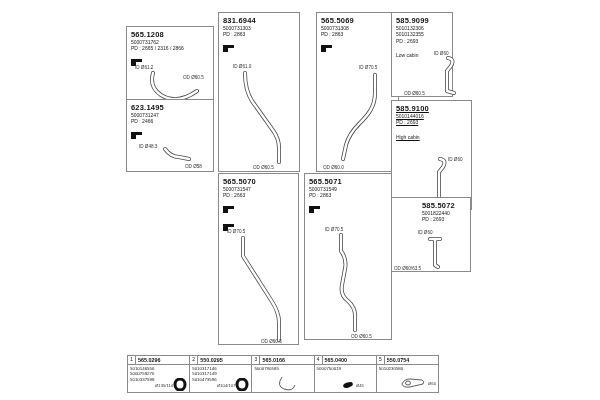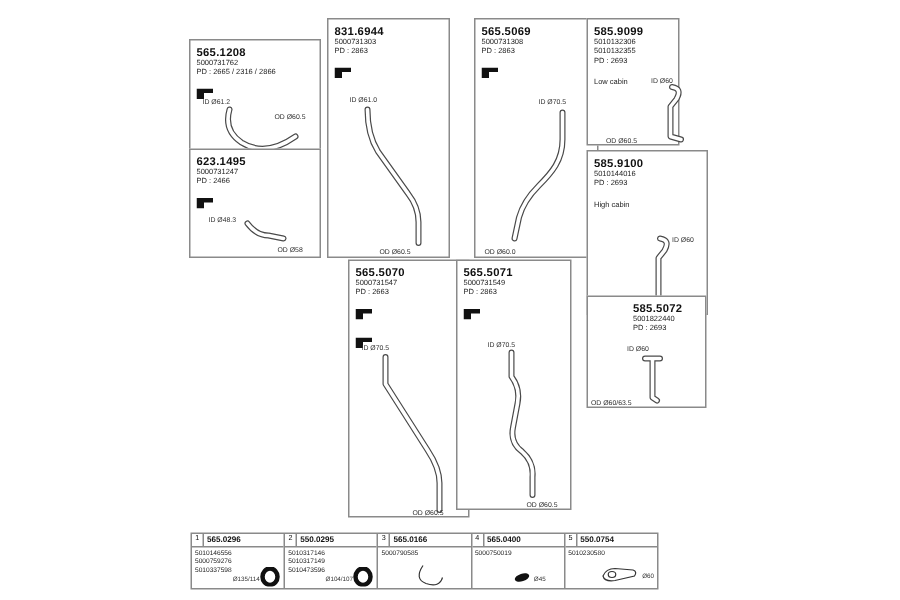--- a/index.html
+++ b/index.html
@@ -106,52 +106,52 @@
   <div class="pd">PD : 2693</div>
   <div class="note">Low cabin</div>
   <svg class="drawing" width="79" height="46" viewBox="0 0 79 46">
     <path class="pipe-o" d="M56 8 q 7 1 3 8 l -4 5 l 0 20 l 7 2"></path>
     <path class="pipe-i" d="M56 8 q 7 1 3 8 l -4 5 l 0 20 l 7 2"></path>
     <text x="42" y="5">ID Ø60</text>
     <text x="12" y="45">OD Ø60.5</text>
   </svg>
 </div>
 
-<div class="part-box" style="left:391px;top:100px;width:81px;height:110px;">
+<div class="part-box" style="left:391px;top:100px;width:81px;height:110px;text-decoration:underline;">
   <div class="pn">585.9100</div>
   <div class="ref">5010144016</div>
   <div class="pd">PD : 2693</div>
   <div class="note">High cabin</div>
   <svg class="drawing" width="79" height="58" viewBox="0 0 79 58">
     <path class="pipe-o" d="M48 8 q 7 1 3 8 l -4 5 l 0 32 l 7 2"></path>
     <path class="pipe-i" d="M48 8 q 7 1 3 8 l -4 5 l 0 32 l 7 2"></path>
     <text x="56" y="10">ID Ø60</text>
     <text x="8" y="57">OD Ø60.5</text>
   </svg>
 </div>
 
-<div class="part-box" style="left:232px;top:173px;width:81px;height:172px;">
+<div class="part-box" style="left:218px;top:173px;width:81px;height:172px;">
   <div class="pn">565.5070</div>
   <div class="ref">5000731547</div>
   <div class="pd">PD : 2663</div>
   <svg class="glyph" width="12" height="7" viewBox="0 0 12 7">
       <path d="M0 0 h11 v3 h-6 v4 h-5 z" fill="#111"></path>
     </svg><br>
   <svg class="glyph" width="12" height="7" viewBox="0 0 12 7">
       <path d="M0 0 h11 v3 h-6 v4 h-5 z" fill="#111"></path>
     </svg>
   <svg class="drawing" width="79" height="118" viewBox="0 0 79 118">
     <path class="pipe-o" d="M24 12 l 0 18 l 28 44 q 8 12 8 22 l 0 18"></path>
     <path class="pipe-i" d="M24 12 l 0 18 l 28 44 q 8 12 8 22 l 0 18"></path>
     <text x="8" y="7">ID Ø70.5</text>
     <text x="42" y="117">OD Ø60.5</text>
   </svg>
 </div>
 
-<div class="part-box" style="left:304px;top:173px;width:77px;height:167px;">
+<div class="part-box" style="left:304px;top:173px;width:88px;height:167px;">
   <div class="pn">565.5071</div>
   <div class="ref">5000731549</div>
   <div class="pd">PD : 2863</div>
   <svg class="glyph" width="12" height="7" viewBox="0 0 12 7">
       <path d="M0 0 h11 v3 h-6 v4 h-5 z" fill="#111"></path>
     </svg>
   <svg class="drawing" width="81" height="114" viewBox="0 0 81 114">
     <path class="pipe-o" d="M36 10 l 0 16 q 6 8 4 18 l -3 16 q -2 10 6 16 q 8 7 7 17 l 0 12"></path>
     <path class="pipe-i" d="M36 10 l 0 16 q 6 8 4 18 l -3 16 q -2 10 6 16 q 8 7 7 17 l 0 12"></path>
     <text x="20" y="6">ID Ø70.5</text>

